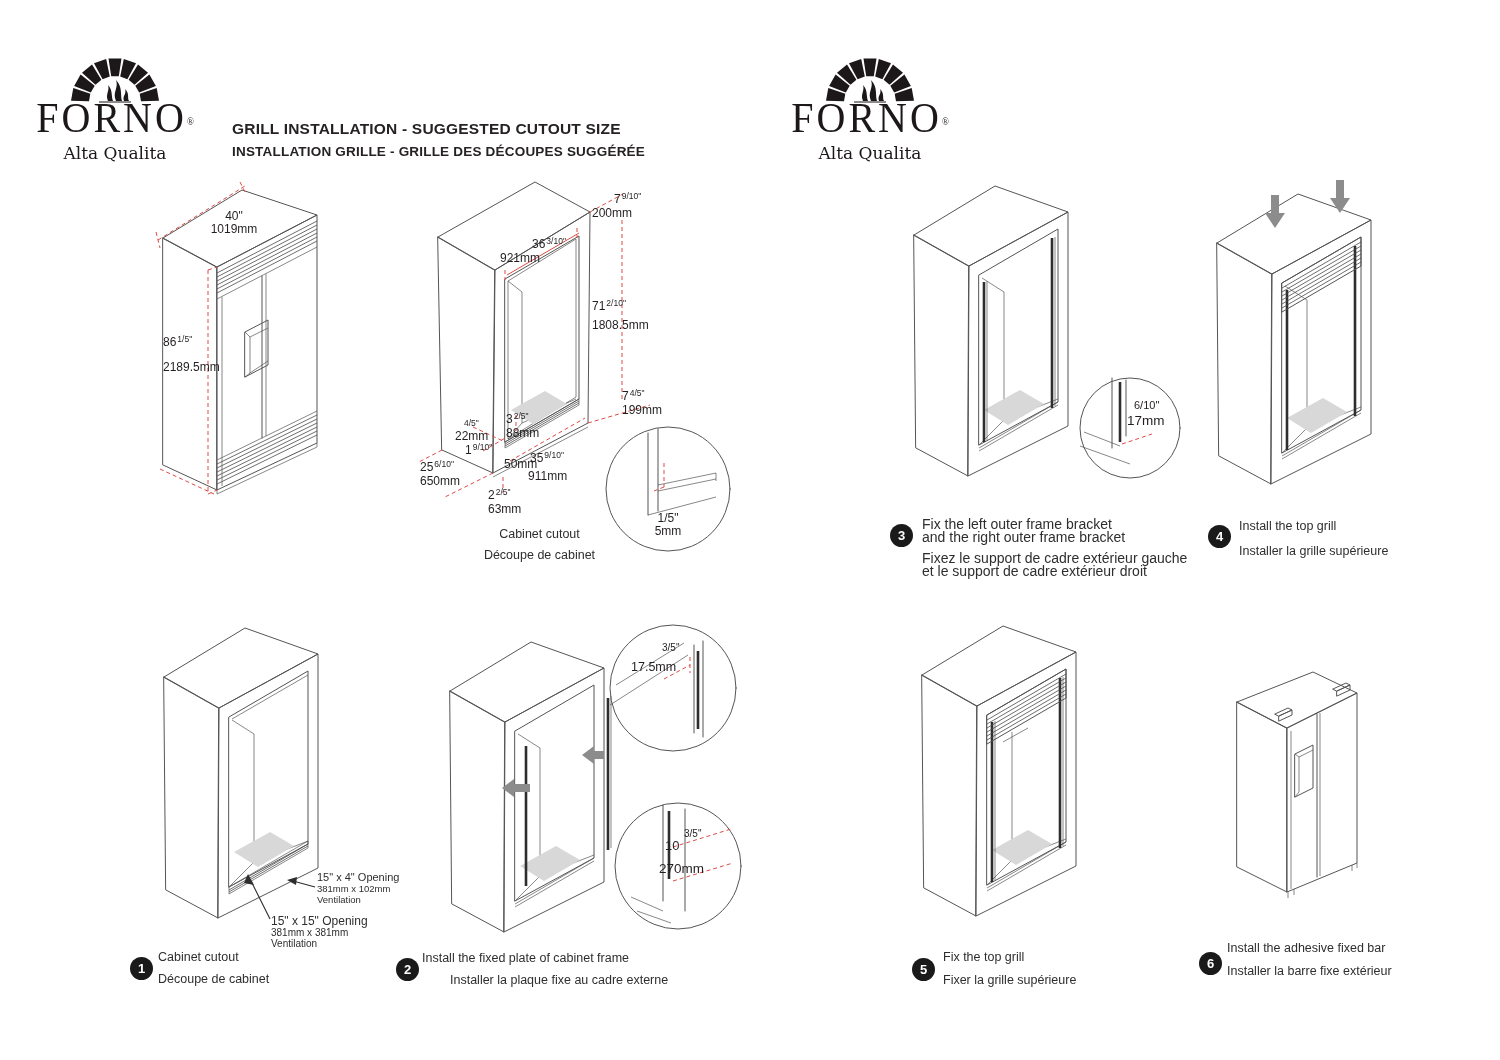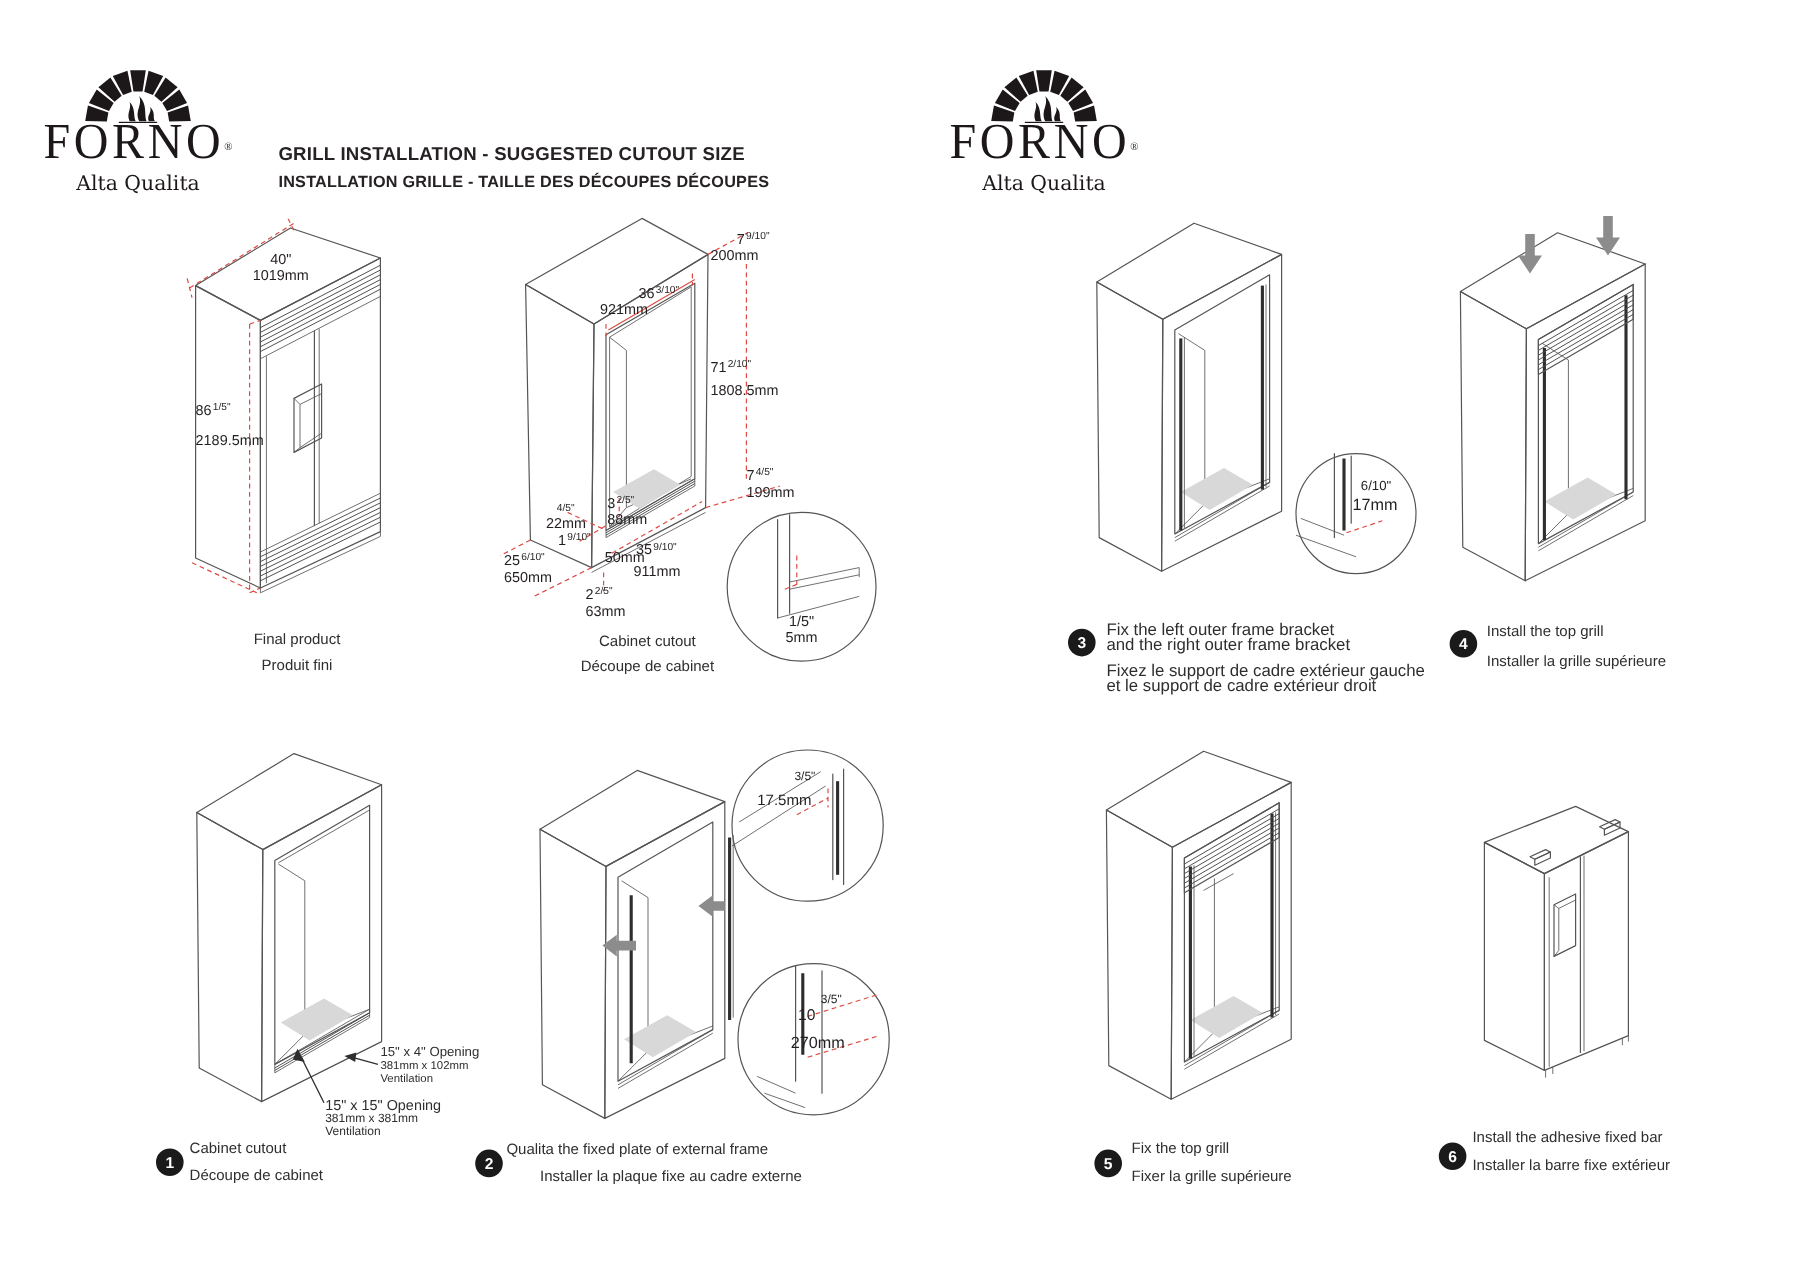--- a/index.html
+++ b/index.html
@@ -58,21 +58,21 @@
         <path d="M51,49 C47,40 54,36 51,28 C58,35 55,43 57,49 Z"></path>
         <path d="M59,49 C57,44 62,42 60,37 C65,42 62,46 64,49 Z"></path>
         <rect x="34" y="49.5" width="32" height="1"></rect>
       </g>
     </svg>
     <div class="brand"><span>FORNO</span><span class="reg">®</span></div>
     <div class="tagline">Alta Qualita</div>
   </div>
 
   <div class="title1" style="left:232px;top:120px;">GRILL INSTALLATION - SUGGESTED CUTOUT SIZE</div>
-  <div class="title2" style="left:232px;top:144px;">INSTALLATION GRILLE - TAILLE DES DÉCOUPES DÉCOUPES</div>
+  <div class="title2" style="left:232px;top:144px;">INSTALLATION GRILLE - GRILLE DES DÉCOUPES SUGGÉRÉE</div>
 
   <div class="logo" style="left:785px;top:52px;">
     <svg width="100" height="52" viewBox="0 0 100 52" style="margin:0 auto;">
       <g fill="#1c1719">
         <path d="M6,48.8 L8.3,36 L25.3,41.8 L24,49.3 Z"></path>
         <path d="M9.1,33.9 L15.6,22.6 L29.7,33.8 L25.8,40.5 Z"></path>
         <path d="M17,20.8 L27,12.5 L36.4,27.8 L30.5,32.8 Z"></path>
         <path d="M29,11.3 L41.2,6.9 L44.8,24.5 L37.6,27.2 Z"></path>
         <path d="M43.5,6.5 L56.5,6.5 L53.8,24.3 L46.2,24.3 Z"></path>
         <path d="M58.8,6.9 L71,11.3 L62.4,27.2 L55.2,24.5 Z"></path>
@@ -120,24 +120,20 @@
     </g>
   </svg>
   <div class="dim" style="left:196px;top:210px;width:76px;text-align:center;">
     <div><span>40"</span></div>
     <div>1019mm</div>
   </div>
   <div class="dim" style="left:163px;top:336px;">
     <div><span>86</span><span class="sup">1/5"</span></div>
     <div style="margin-top:11px;">2189.5mm</div>
   </div>
-  <div class="caption" style="left:155px;top:526px;width:185px;">
-    <div>Final product</div>
-    <div style="margin-top:6px;">Produit fini</div>
-  </div>
 
   <svg class="abs" style="left:415px;top:175px;" width="250" height="360" viewBox="0 0 250 360">
     <g>
       <path class="ln" d="M23,62 L120,7 L175,37 L80,95 Z"></path>
       <path class="ln" d="M23,62 L80,95 L78,298 L27,275 Z"></path>
       <path class="ln" d="M80,95 L175,37 L173,248 L78,298 Z"></path>
 
       <path class="ln" d="M90,104 L164,61 L164,224 L90,267 Z"></path>
       <path class="ln2" d="M93,106 L161,64 L161,222 L93,264 Z"></path>
 
@@ -347,21 +343,21 @@
     <path class="ln" d="M52,6 L52,102 M74,10 L74,112"></path>
     <path class="thick" d="M58,12 L58,80"></path>
     <path class="ln2" d="M20,98 L52,112 M26,112 L60,124"></path>
     <path class="red" d="M62,48 L120,30 M62,82 L122,64"></path>
   </svg>
   <div class="dim" style="left:684px;top:827px;font-size:10px;">3/5"</div>
   <div class="dim" style="left:665px;top:839px;font-size:13px;">10</div>
   <div class="dim" style="left:659px;top:862px;font-size:13.5px;">270mm</div>
 
   <div class="badge" style="left:396px;top:958px;">2</div>
-  <div class="steptext" style="left:422px;top:951px;">Qualita the fixed plate of external frame</div>
+  <div class="steptext" style="left:422px;top:951px;">Install the fixed plate of cabinet frame</div>
   <div class="steptext" style="left:422px;top:973px;margin-left:28px;">Installer la plaque fixe au cadre externe</div>
 
   <svg class="abs" style="left:908px;top:620px;" width="200" height="312" viewBox="0 0 200 312">
     <g>
       <path class="ln" d="M14,55 L95,6 L168,32 L69,86 Z"></path>
       <path class="ln" d="M14,55 L69,86 L68,296 L16,268 Z"></path>
       <path class="ln" d="M69,86 L168,32 L168,246 L68,296 Z"></path>
       <path class="ln" d="M79,95 L158,49 L158,222 L79,265 Z"></path>
       <path class="ln2" d="M104,112 L104,240 M104,240 L158,219 M79,265 L104,240"></path>
       <polygon class="floor" points="84,230 120,210 144,224 108,245"></polygon>

